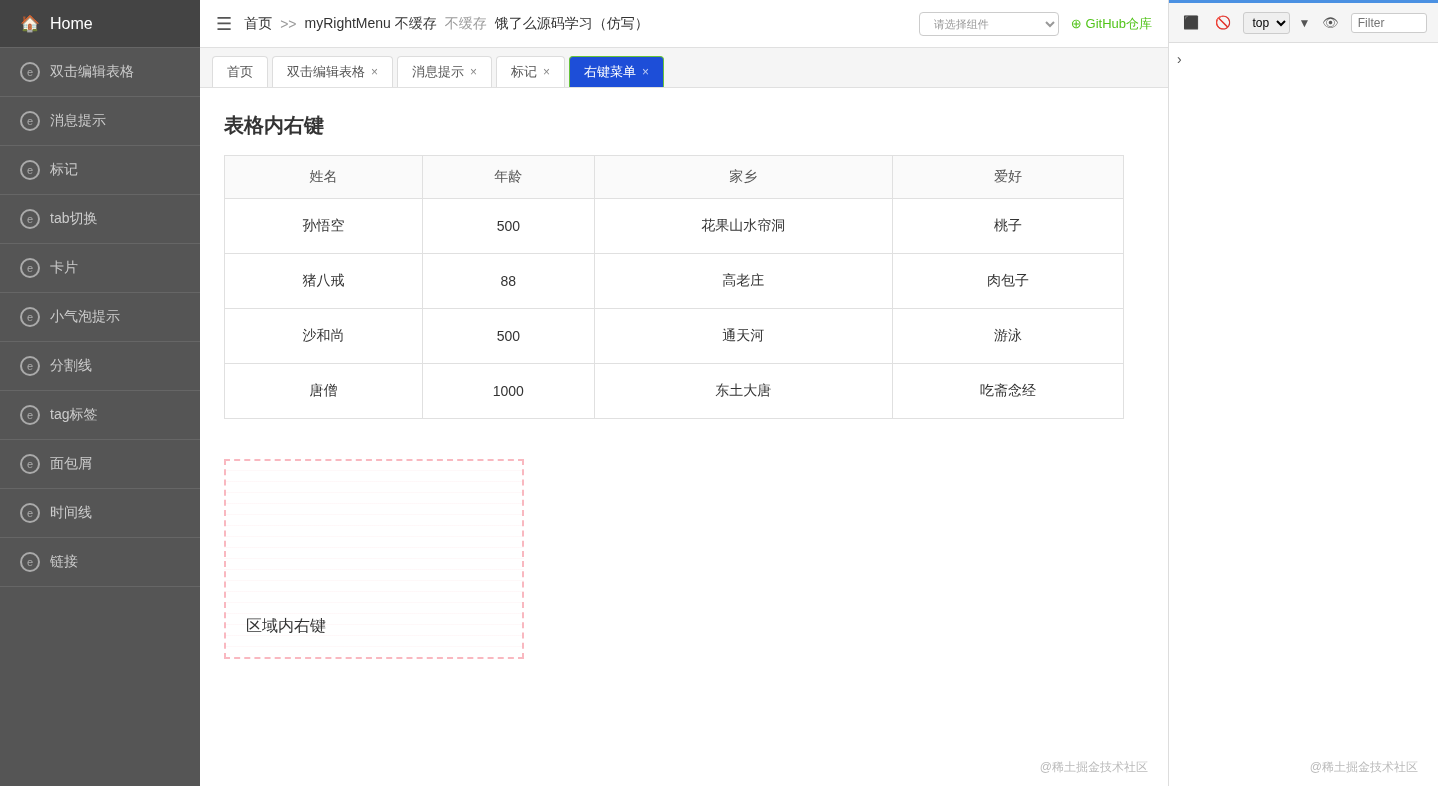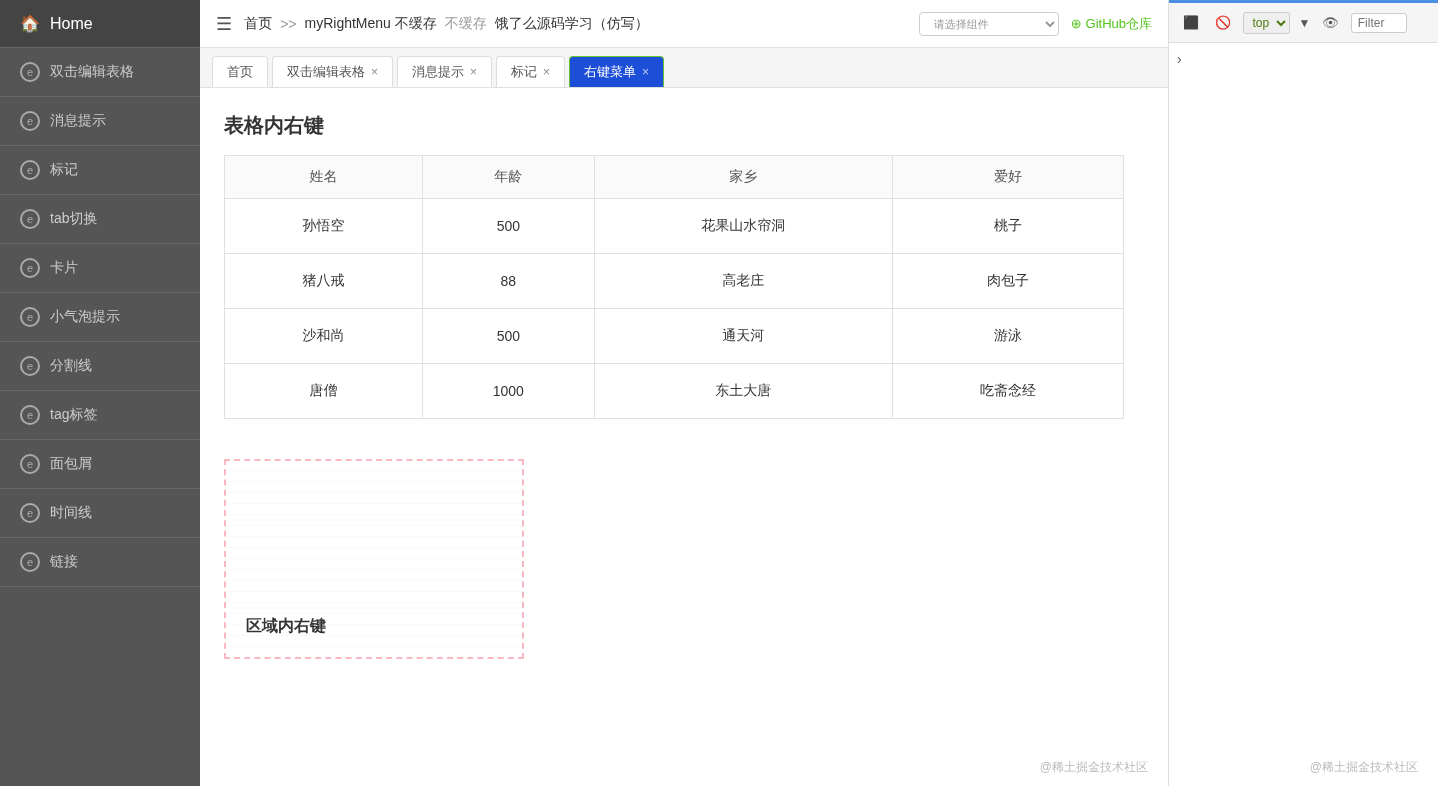--- a/index.html
+++ b/index.html
@@ -116,28 +116,28 @@
       cursor: pointer;
       font-size: 13px;
       color: #555;
       padding: 2px 4px;
     }
     .devtools-top-select {
       border: 1px solid #ccc;
       border-radius: 3px;
       font-size: 12px;
       padding: 2px 4px;
-      color: #4d7c0f;
+      color: #000000;
     }
     .devtools-filter {
       border: 1px solid #ccc;
       border-radius: 3px;
       padding: 2px 6px;
       font-size: 12px;
-      width: 56px;
+      width: 76px;
     }
     .devtools-body {
       flex: 1;
       padding: 8px;
       font-size: 12px;
       color: #999;
     }
     .devtools-arrow { color: #555; font-size: 14px; }
 
     
@@ -232,21 +232,21 @@
         transparent 10px,
         rgba(249, 184, 192, 0.1) 10px,
         rgba(249, 184, 192, 0.1) 11px
       );
     }
     .dotted-area-label {
       position: absolute;
       bottom: 20px;
       left: 20px;
       font-size: 16px;
-      font-weight: bold;
+      font-weight: normal;
       color: #333;
     }
 
     
     .watermark {
       position: absolute;
       bottom: 10px;
       right: 20px;
       font-size: 12px;
       color: #bbb;

